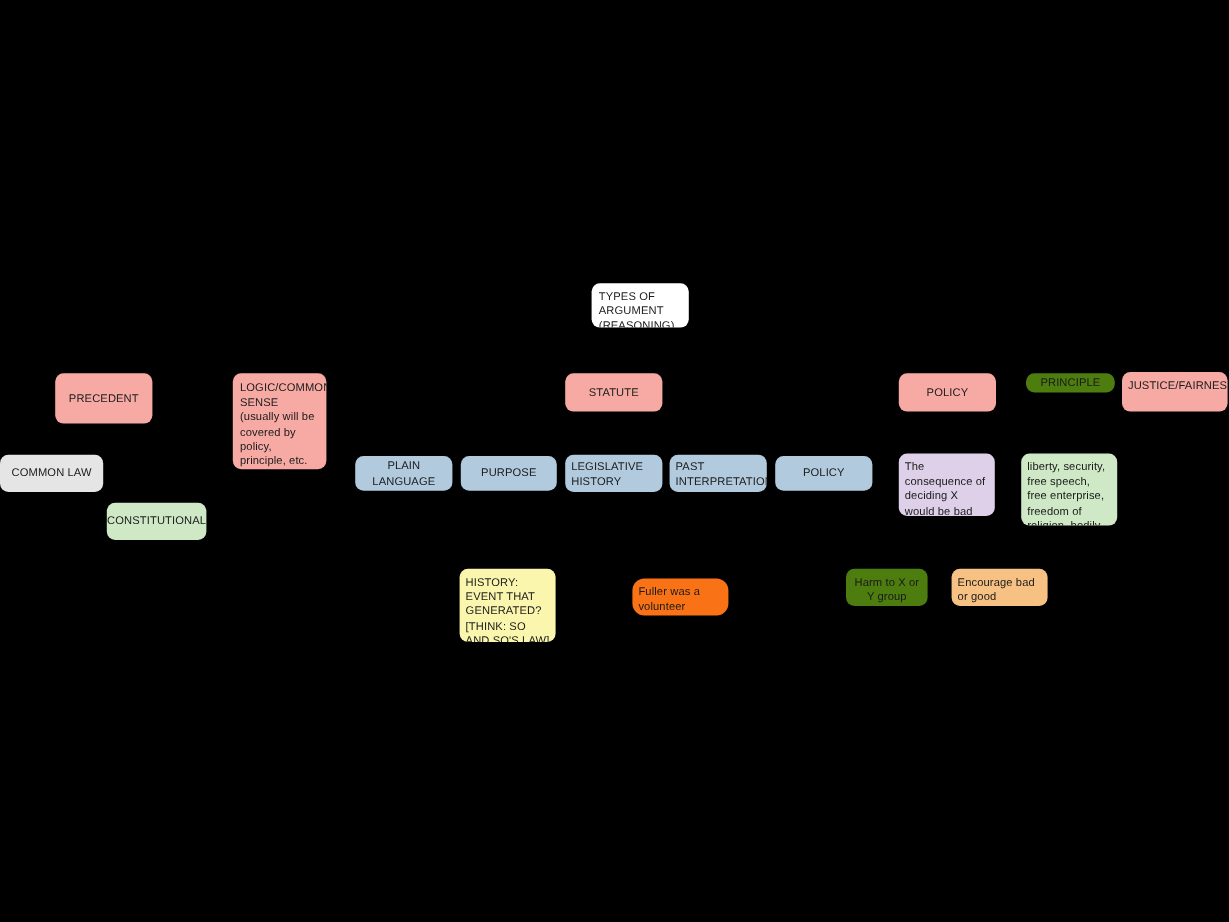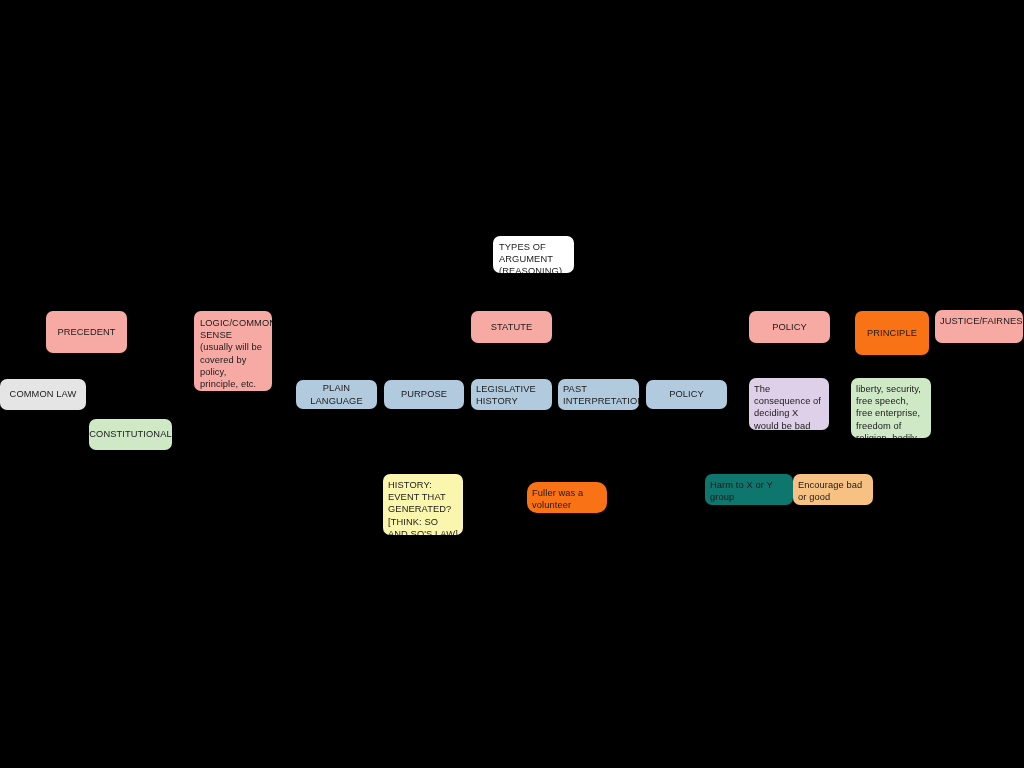--- a/index.html
+++ b/index.html
@@ -75,21 +75,21 @@
   </div>
 
   <div class="node center" style="left:471px; top:311px; width:81px; height:32px; background:#f7aaa4;">
     <span>STATUTE</span>
   </div>
 
   <div class="node center" style="left:749px; top:311px; width:81px; height:32px; background:#f7aaa4;">
     <span>POLICY</span>
   </div>
 
-  <div class="node center" style="left:855px; top:311px; width:74px; height:44px; background:#f97316;">
+  <div class="node center" style="left:855px; top:311px; width:74px; height:16px; background:#4d7c0f;">
     <span>PRINCIPLE</span>
   </div>
 
   <div class="node topleft" style="left:935px; top:310px; width:88px; height:33px; background:#f7aaa4; padding:5px 5px;">
     <span class="label-wrap">JUSTICE/FAIRNESS</span>
   </div>
 
   <div class="node center" style="left:0px; top:379px; width:86px; height:31px; background:#e5e5e5;">
     <span>COMMON LAW</span>
   </div>
@@ -127,21 +127,21 @@
   </div>
 
   <div class="node para" style="left:383px; top:474px; width:80px; height:61px; background:#fbf6ad; padding:5px 5px;">
     <span class="label-wrap">HISTORY: EVENT THAT GENERATED? [THINK: SO AND SO'S LAW]</span>
   </div>
 
   <div class="node para" style="left:527px; top:482px; width:80px; height:31px; background:#f97316; padding:5px 5px;border-radius:10px;">
     <span class="label-wrap">Fuller was a volunteer</span>
   </div>
 
-  <div class="node para" style="left:705px; top:474px; width:88px; height:31px; background:#0f766e; padding:5px 5px;">
+  <div class="node para" style="left:705px; top:474px; width:68px; height:31px; background:#4d7c0f; padding:5px 5px;text-align:center;">
     <span class="label-wrap">Harm to X or Y group</span>
   </div>
 
   <div class="node para" style="left:793px; top:474px; width:80px; height:31px; background:#f7c183; padding:5px 5px;">
     <span class="label-wrap">Encourage bad or good behavior by....</span>
   </div>
 
 </div>
 
 </body></html>

